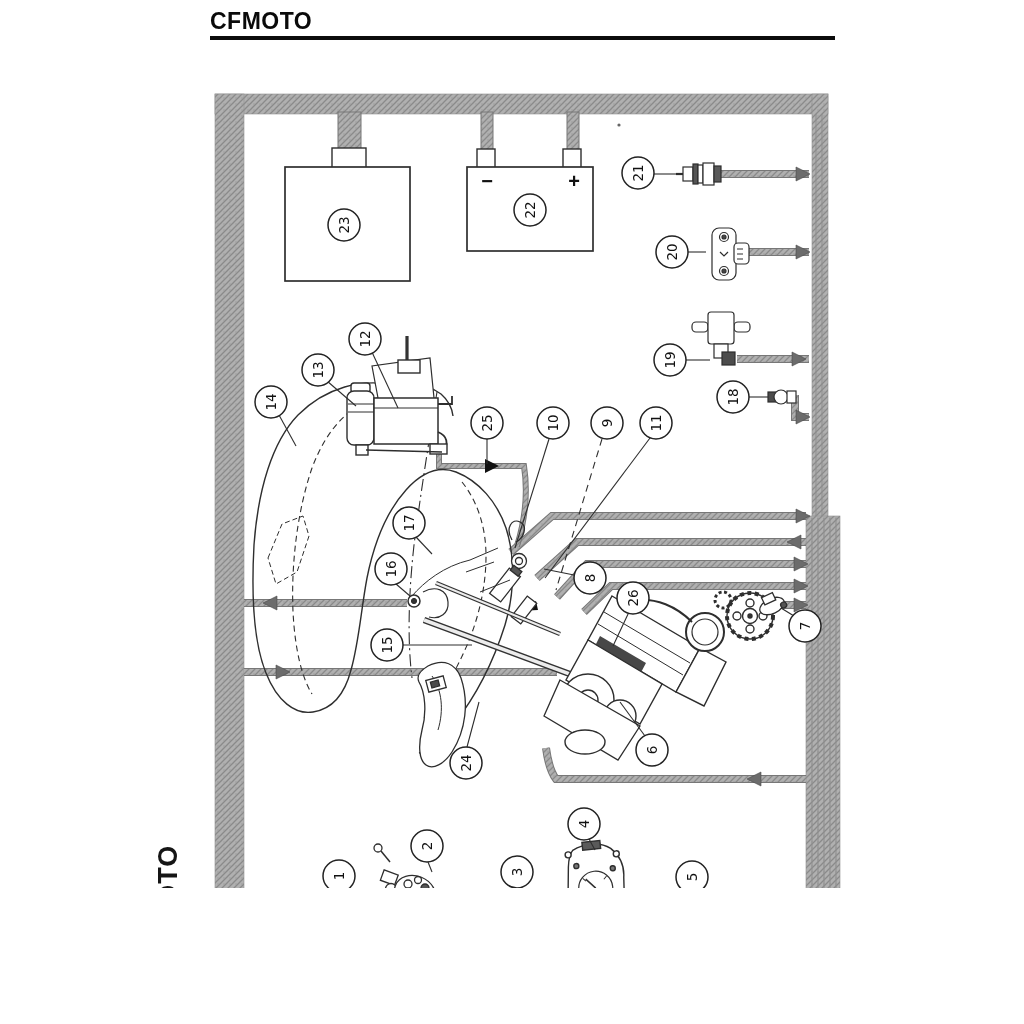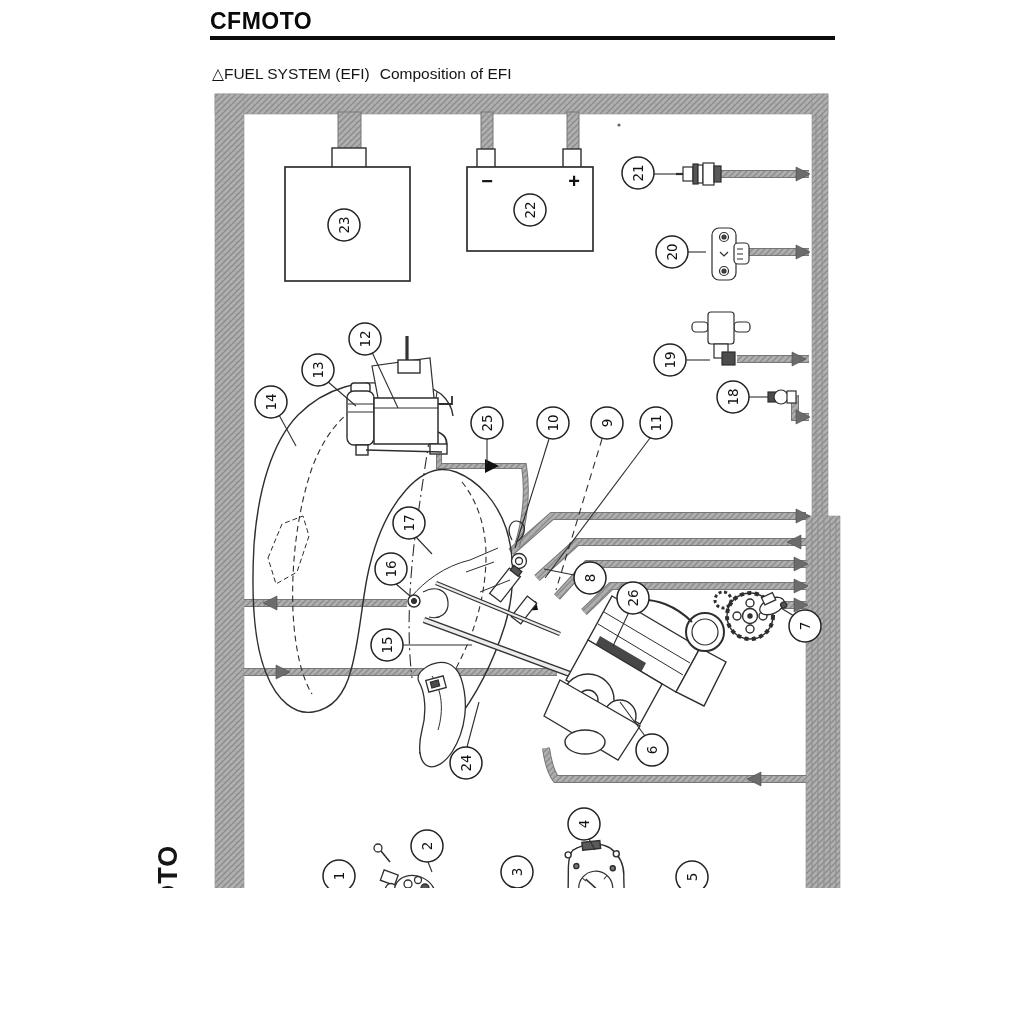--- a/index.html
+++ b/index.html
@@ -13,23 +13,20 @@
              font-size:27px;font-weight:bold;letter-spacing:1px;color:#151515;white-space:nowrap;}
   svg{position:absolute;left:0;top:0;}
 </style>
 </head>
 <body>
 
 <div class="page">
 
   <div class="brand">CFMOTO</div>
   <div class="brand-rule"></div>
-  <div class="section-title">
-    <span>△FUEL SYSTEM (EFI)</span><span class="sub">Composition of EFI</span>
-  </div>
   <div class="side-logo">CFMOTO</div>
 
   <svg width="1024" height="1024" viewBox="0 0 1024 1024">
     <defs>
       <pattern id="hz" patternUnits="userSpaceOnUse" width="6" height="6">
         <rect width="6" height="6" fill="#b0b0b0"></rect>
         <path d="M0,6 L6,0 M-1,1 L1,-1 M5,7 L7,5" stroke="#8a8a8a" stroke-width="1.3"></path>
         <circle cx="2" cy="2" r="0.7" fill="#979797"></circle>
       </pattern>
     </defs>

